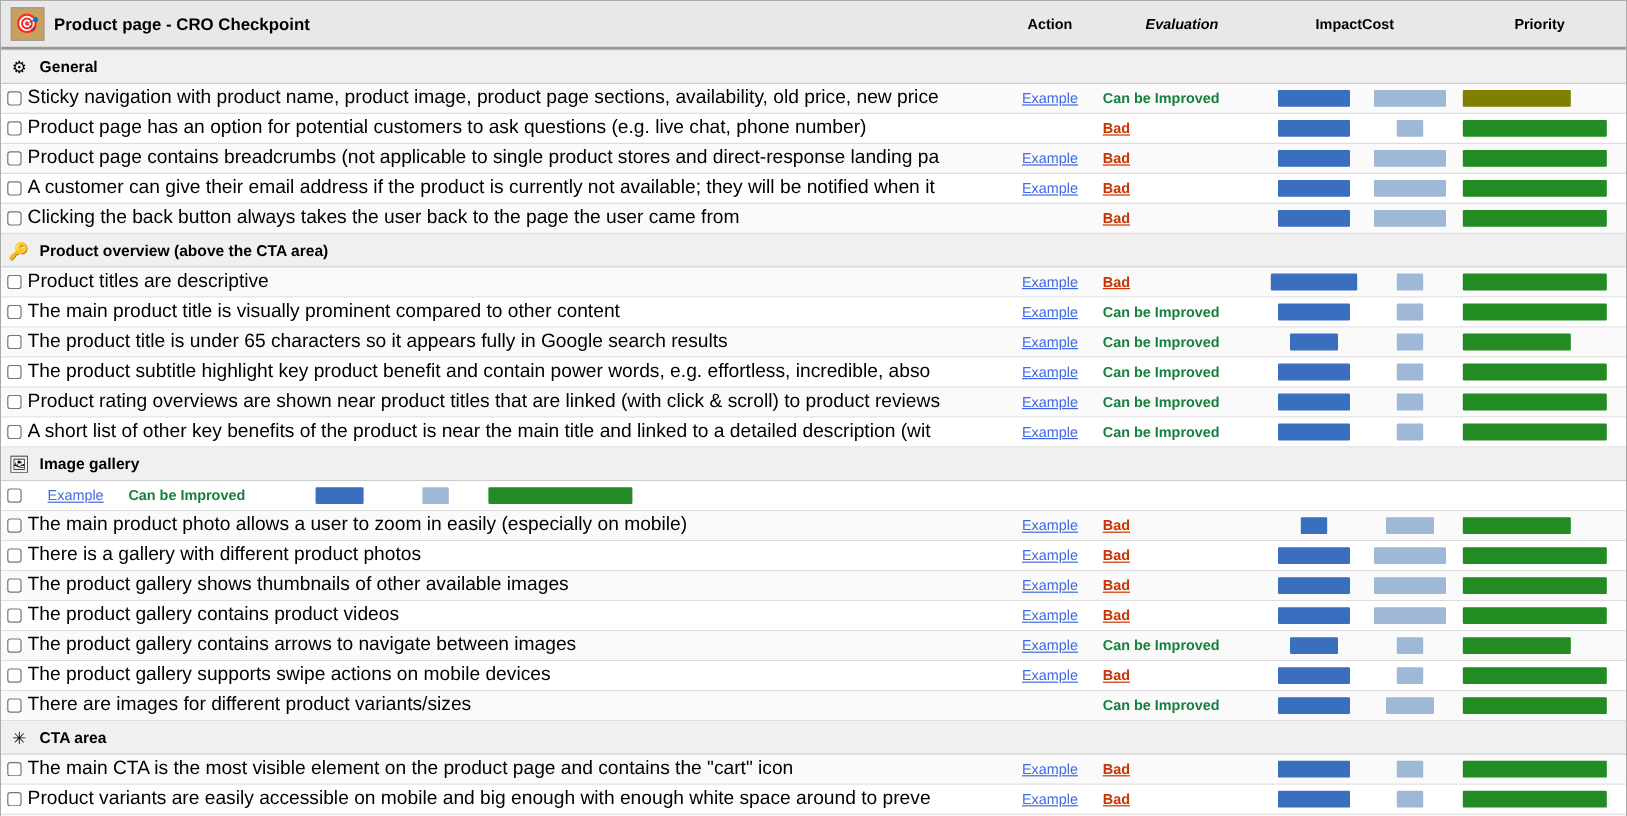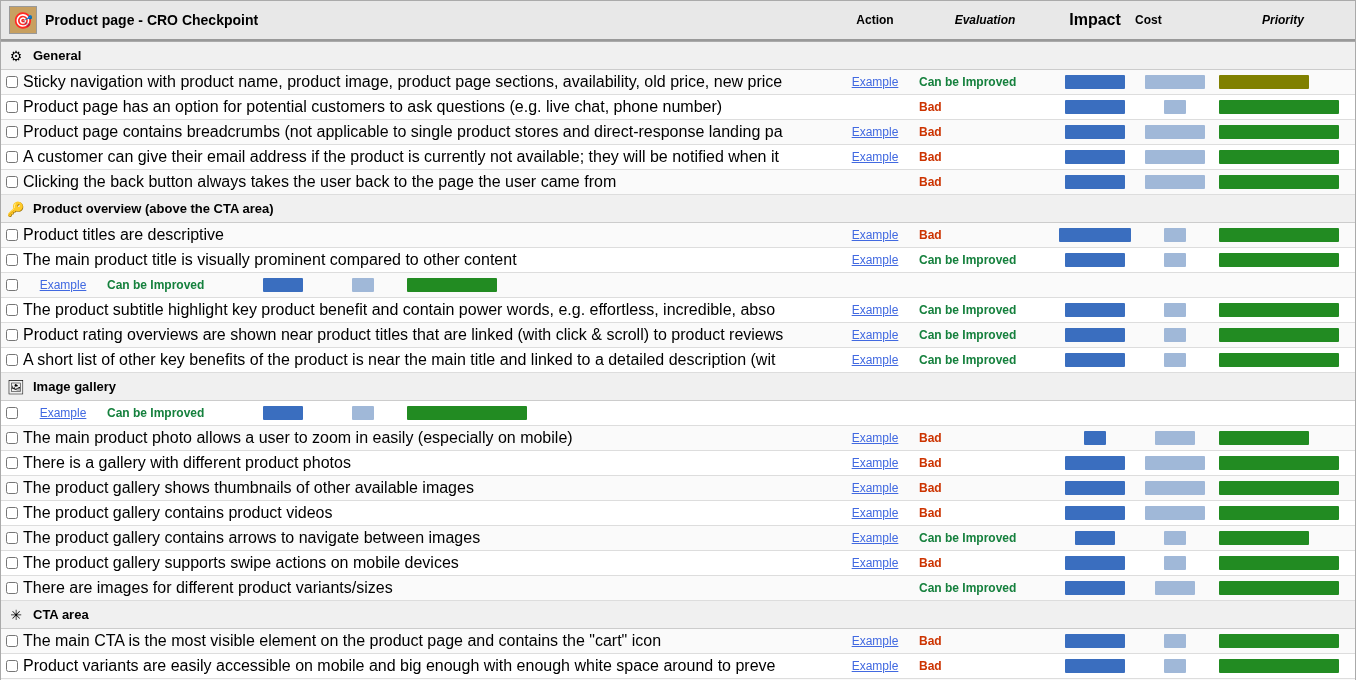--- a/index.html
+++ b/index.html
@@ -35,23 +35,23 @@
       margin-right: 8px;
       background: #c8a060;
       border: 1px solid #999;
       display: flex;
       align-items: center;
       justify-content: center;
       font-size: 16px;
     }
     .col-action { width: 80px; font-weight: bold; font-size: 12px; text-align: center; }
     .col-evaluation { width: 140px; font-weight: bold; font-size: 12px; text-align: center; font-style: italic; }
-    .col-impact { width: 80px; font-weight: bold; font-size: 16px; text-align: center; }
+    .col-impact { width: 80px; font-weight: bold; font-size: 12px; text-align: right; }
     .col-cost { width: 80px; font-weight: bold; font-size: 12px; text-align: left; }
-    .col-priority { width: 140px; font-weight: bold; font-size: 12px; text-align: center; padding-right: 4px; font-style: italic; }
+    .col-priority { width: 140px; font-weight: bold; font-size: 12px; text-align: center; padding-right: 4px; }
 
     .section-header {
       display: flex;
       align-items: center;
       background: #f0f0f0;
       border-bottom: 1px solid #ccc;
       height: 28px;
       padding-left: 4px;
     }
     .section-icon {
@@ -108,21 +108,21 @@
       font-size: 12px;
     }
     .row-evaluation {
       width: 140px;
       text-align: left;
       flex-shrink: 0;
       font-weight: bold;
       font-size: 12px;
       padding-left: 4px;
     }
-    .eval-bad { color: #cc3300; }
+    .eval-bad { color: #cc3300; text-decoration: underline; }
     .eval-improved { color: #15803d; }
 
     .row-impact {
       width: 80px;
       flex-shrink: 0;
       display: flex;
       align-items: center;
       justify-content: center;
       padding: 0 4px;
     }
@@ -307,20 +307,21 @@
         <span class="bar bar-cost-low"></span>
       </div>
       <div class="row-priority">
         <span class="bar bar-priority-green-high"></span>
       </div>
     </div>
       <div class="data-row">
       <div class="row-checkbox">
         <input type="checkbox" style="">
       </div>
+      <div class="row-text">The product title is under 65 characters so it appears fully in Google search results</div>
       <div class="row-action"><a href="#">Example</a></div>
       <div class="row-evaluation eval-improved">Can be Improved</div>
       <div class="row-impact">
         <span class="bar bar-impact-med"></span>
       </div>
       <div class="row-cost">
         <span class="bar bar-cost-low"></span>
       </div>
       <div class="row-priority">
         <span class="bar bar-priority-green-med"></span>

